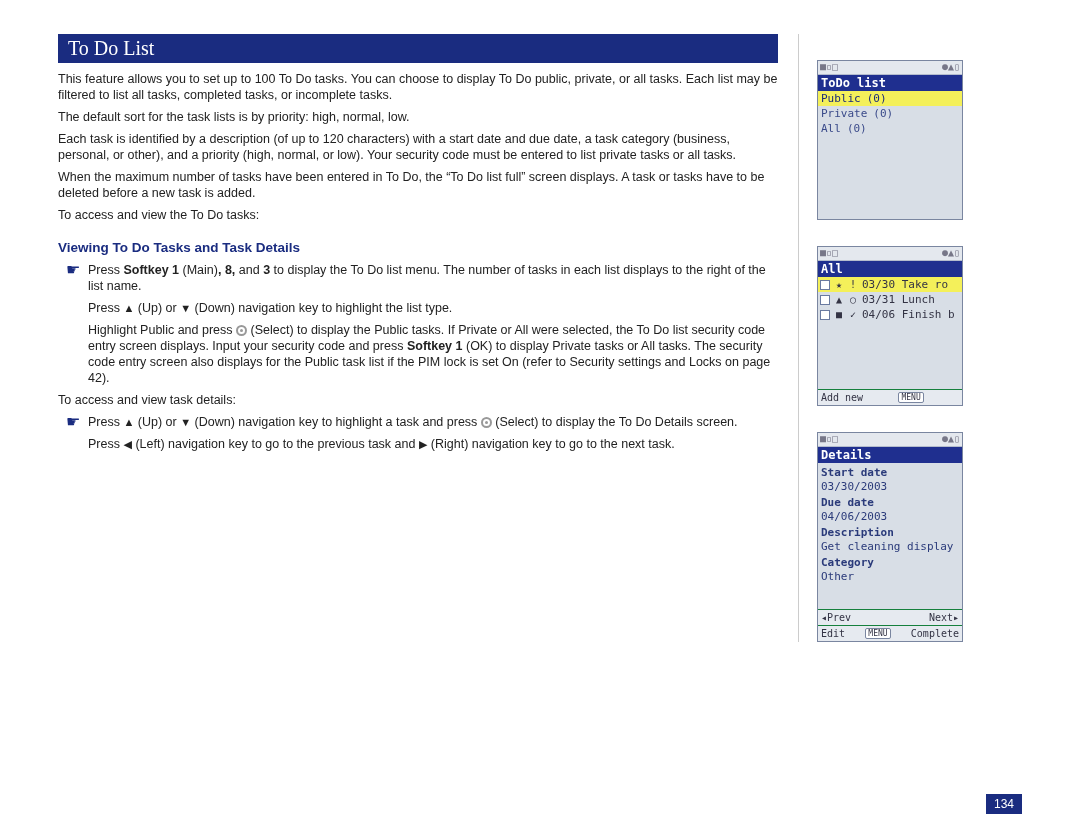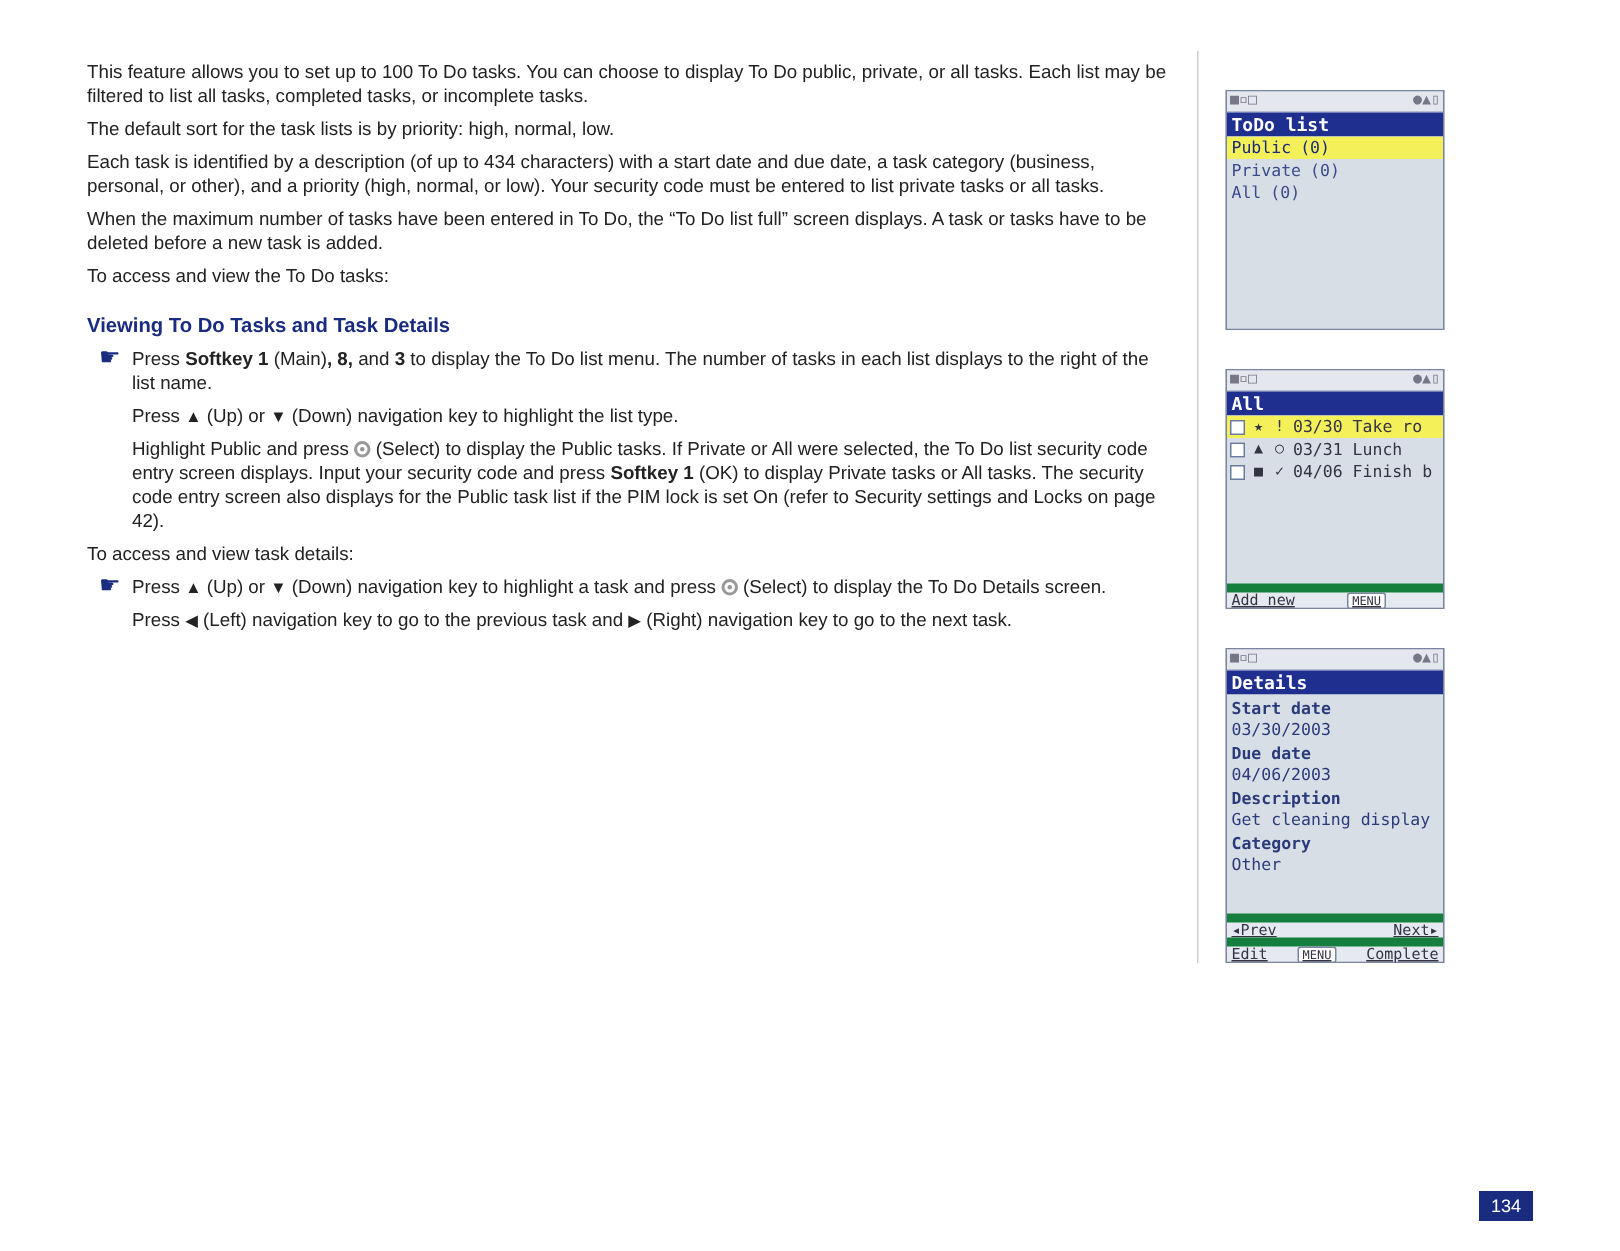--- a/index.html
+++ b/index.html
@@ -82,23 +82,23 @@
   .ph-row.sel { background: #f4f05a; color: #1a2a7a; }
   .ph-row .cnt { margin-left: 6px; }
   .ph-item { display: flex; gap: 4px; padding: 1px 2px; align-items: center; }
   .ph-item.sel { background: #f4f05a; }
   .ph-chk {
     width: 10px; height: 10px; border: 1px solid #6a7aa0; background: #fff; flex: none;
   }
   .ph-ico { width: 10px; text-align: center; font-size: 10px; flex: none; }
   .ph-txt { flex: 1; white-space: nowrap; overflow: hidden; }
   .ph-soft {
-    height: 16px; background: #e6eaf0; border-top: 6px solid #15803d;
+    height: 16px; background: #e6eaf0; border-top: 1px solid #15803d;
     display: flex; align-items: center; justify-content: space-between;
-    padding: 0 3px; font-size: 10px; color: #334; text-decoration: underline;
+    padding: 0 3px; font-size: 10px; color: #334;
   }
   .menu-pill {
     font-size: 8px; border: 1px solid #7a86a0; background: #fff;
     padding: 0 2px; border-radius: 2px;
   }
   .ph-details .lbl { font-weight: bold; color: #2a3a7a; padding: 1px 3px; }
   .ph-details .val { color: #2a3a7a; padding: 0 3px 2px; }
   .ph-details-body { background: #d8dee6; padding-top: 2px; flex: 1; }
 
   .page-num {
@@ -108,24 +108,25 @@
     background: #1a2c80; color: #fff;
     font-weight: normal; font-size: 12px;
     padding: 3px 8px;
   }
 </style>
 </head>
 <body>
 
 <div class="page">
   <div class="col-left">
+    <div class="title-bar">To Do List</div>
 
     <p class="para">This feature allows you to set up to 100 To Do tasks. You can choose to display To Do public, private, or all tasks. Each list may be filtered to list all tasks, completed tasks, or incomplete tasks.</p>
     <p class="para">The default sort for the task lists is by priority: high, normal, low.</p>
-    <p class="para">Each task is identified by a description (of up to 434 characters) with a start date and due date, a task category (business, personal, or other), and a priority (high, normal, or low). Your security code must be entered to list private tasks or all tasks.</p>
+    <p class="para">Each task is identified by a description (of up to 120 characters) with a start date and due date, a task category (business, personal, or other), and a priority (high, normal, or low). Your security code must be entered to list private tasks or all tasks.</p>
     <p class="para">When the maximum number of tasks have been entered in To Do, the “To Do list full” screen displays. A task or tasks have to be deleted before a new task is added.</p>
 
     <p class="para">To access and view the To Do tasks:</p>
     <p class="para subhead">Viewing To Do Tasks and Task Details</p>
 
     <div class="bullet-row">
       <div class="hand">☛</div>
       <div class="bullet-body">
         <span>Press </span><b>Softkey 1</b><span> (Main)</span><b>, 8,</b><span> and </span><b>3</b><span> to display the To Do list menu. The number of tasks in each list displays to the right of the list name.</span>
       </div>

